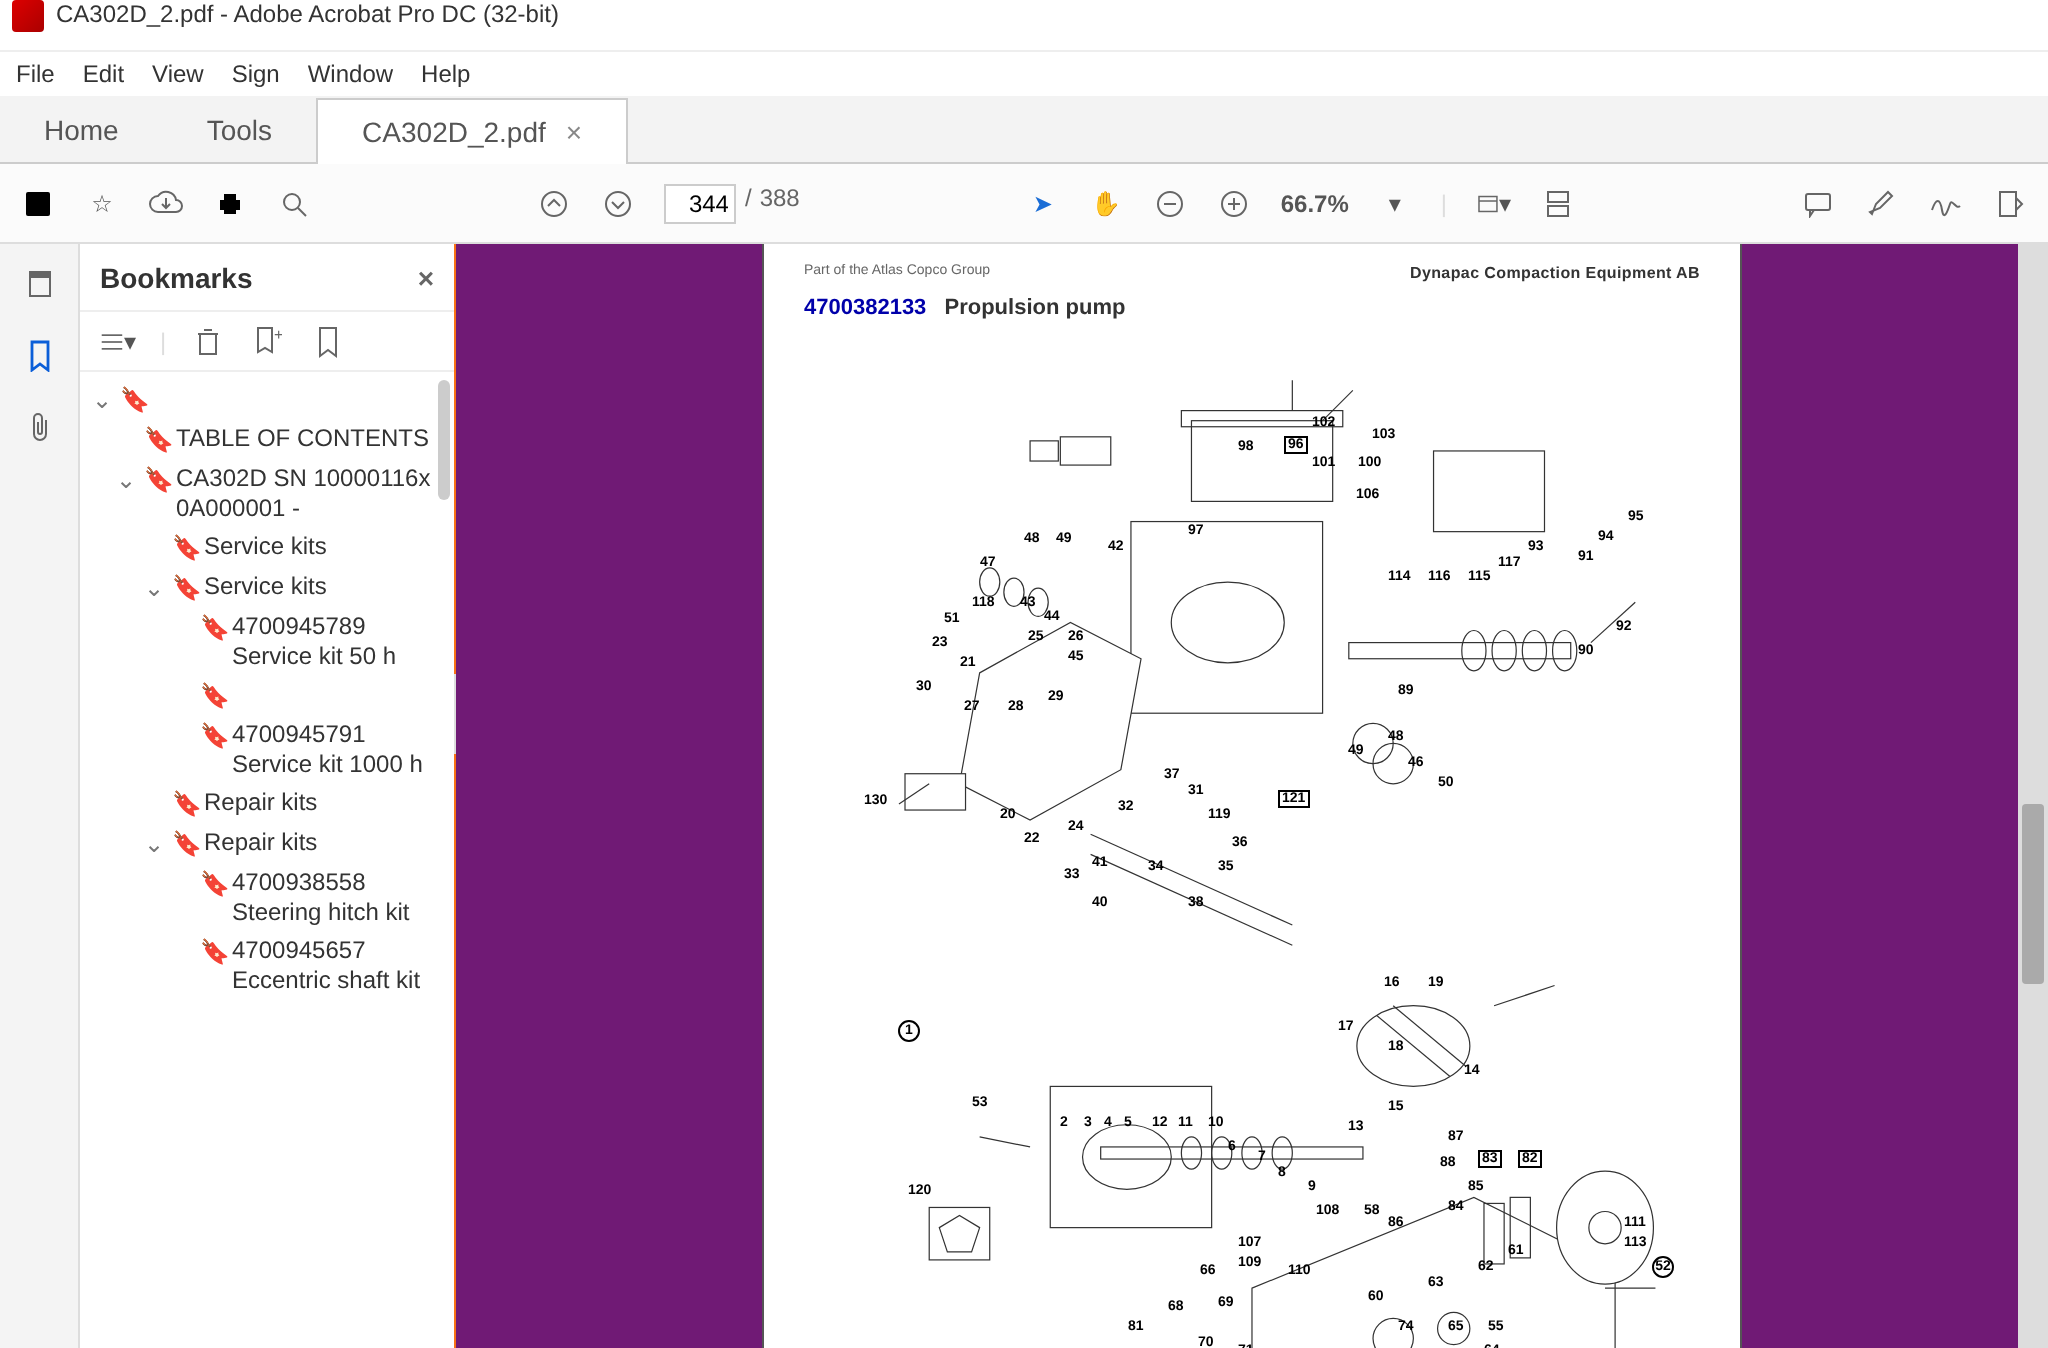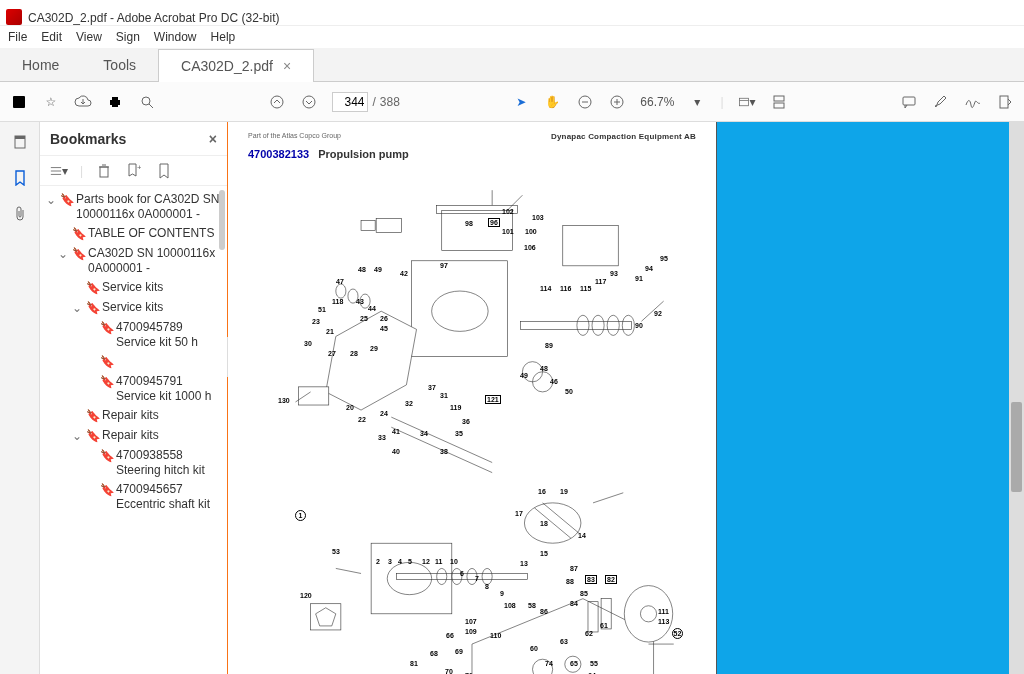--- a/index.html
+++ b/index.html
@@ -1,30 +1,30 @@
 <!DOCTYPE html>
 <html><head>
 <meta charset="utf-8">
 <style>
 * { margin:0; padding:0; box-sizing:border-box; font-family:"Segoe UI",Arial,sans-serif; }
 body { width:1024px; height:674px; overflow:hidden; background:#fff; display:flex; flex-direction:column; font-size:12px; color:#333; }
-.titlebar { height:26px; background:#fff; display:flex; align-items:flex-end; padding:0 6px; border-bottom:1px solid #eee; font-size:12px; color:#333; }
+.titlebar { height:26px; background:#fff; display:flex; align-items:flex-start; padding:0 6px; border-bottom:1px solid #eee; font-size:12px; color:#333; }
 .titlebar .acro { width:16px; height:16px; background:linear-gradient(135deg,#d00,#a00); border-radius:2px; margin-right:6px; }
 .menubar { height:22px; display:flex; align-items:center; gap:14px; padding:0 8px; font-size:12px; color:#333; background:#fff; }
 .tabrow { height:34px; display:flex; align-items:stretch; background:#f3f3f3; border-bottom:1px solid #ccc; }
 .tab { padding:0 22px; display:flex; align-items:center; font-size:14px; color:#555; cursor:pointer; }
 .tab.active { background:#fff; border-top:1px solid #ccc; border-left:1px solid #ccc; border-right:1px solid #ccc; position:relative; top:1px; }
 .tab .close { margin-left:10px; color:#888; }
 .toolbar { height:40px; background:#fbfbfb; border-bottom:1px solid #ddd; display:flex; align-items:center; padding:0 10px; gap:18px; color:#666; }
 .tb-group { display:flex; align-items:center; gap:14px; }
 .tb-spacer { flex:1; }
 .tb-ico { width:18px; height:18px; display:flex; align-items:center; justify-content:center; color:#555; cursor:pointer; }
-.pagebox { display:flex; align-items:center; gap:4px; font-size:12px; }
+.pagebox { display:flex; gap:4px; font-size:12px; }
 .pagebox input { width:36px; height:20px; text-align:right; border:1px solid #ccc; font-size:12px; padding-right:3px; }
-.zoomval { font-size:12px; color:#555; }
+.zoomval { font-size:12px; color:#555;font-weight:bold; }
 
 .main { flex:1; display:flex; overflow:hidden; }
 .rail { width:40px; background:#f4f4f4; border-right:1px solid #ddd; display:flex; flex-direction:column; align-items:center; padding-top:10px; gap:16px; }
 .rail .r-ico { width:20px; height:20px; display:flex; align-items:center; justify-content:center; color:#666; cursor:pointer; }
 .rail .r-ico.active { color:#0a5ed8; }
 
 .side { width:188px; background:#fff; border-right:1px solid #f97316; display:flex; flex-direction:column; }
 .side-head { height:34px; display:flex; align-items:center; justify-content:space-between; padding:0 10px; font-size:14px; font-weight:600; color:#333; border-bottom:1px solid #eee; }
 .side-tools { height:30px; display:flex; align-items:center; gap:12px; padding:0 10px; color:#666; border-bottom:1px solid #eee; }
 .tree { flex:1; overflow:hidden; padding:4px 2px 4px 6px; font-size:12px; line-height:1.25; position:relative; }
@@ -32,21 +32,21 @@
 .node .caret { width:10px; color:#777; flex-shrink:0; margin-top:1px; }
 .node .bm { width:12px; flex-shrink:0; color:#888; margin-top:1px; }
 .node .lbl { color:#333; word-wrap:break-word; }
 .ind1 { padding-left:12px; }
 .ind2 { padding-left:26px; }
 .ind3 { padding-left:40px; }
 .scroll-ind { position:absolute; right:2px; top:4px; bottom:4px; width:6px; }
 .scroll-ind::before { content:""; position:absolute; top:0; right:0; width:6px; height:60px; background:#ccc; border-radius:3px; }
 .collapse { position:absolute; left:227px; top:50%; width:10px; height:40px; background:#eee; border:1px solid #ddd; display:flex; align-items:center; justify-content:center; font-size:10px; color:#666; }
 
-.doc { flex:1; background:#0ea5e9; display:flex; justify-content:flex-start; padding:0; overflow:hidden; position:relative;text-decoration:underline; }
+.doc { flex:1; background:#701a75; display:flex; justify-content:center; padding:0; overflow:hidden; position:relative;text-decoration:underline; }
 .page { width:488px; height:674px; background:#fff; margin-top:0; box-shadow:0 0 0 1px #555; position:relative; overflow:hidden; }
 .docscroll { position:absolute; right:0; top:0; bottom:0; width:15px; background:#ddd; }
 .docscroll::before { content:""; position:absolute; right:2px; top:280px; width:11px; height:90px; background:#aaa; border-radius:2px; }
 .pg-head { position:absolute; top:10px; left:20px; right:20px; font-size:10px; color:#333; }
 .pg-head .sub { font-size:7px; color:#666; }
 .pg-head .corp { position:absolute; right:0; top:0; font-size:8px; font-weight:bold; color:#333; letter-spacing:.2px; }
 .pg-title { position:absolute; left:20px; top:26px; font-size:11px; font-weight:bold; }
 .pg-title .num { color:#00a; margin-right:6px;margin-top:32px; }
 .diagram { position:absolute; top:48px; left:12px; right:12px; bottom:10px; }
 .callout { position:absolute; font-size:7px; font-weight:bold; color:#000; }
@@ -243,21 +243,20 @@
       <span class="tb-ico">
           <svg width="14" height="16" viewBox="0 0 14 16">
             <path d="M3 1h8v14l-4-3-4 3z" fill="none" stroke="#666"></path>
           </svg>
         </span>
     </div>
     <div class="tree">
       <div class="node">
           <span class="caret">⌄</span>
           <span class="bm">🔖</span>
-          <span class="lbl">Parts book for CA302D SN 10000116x 0A000001 -</span>
         </div>
       <div class="node ind1">
           <span class="caret"></span>
           <span class="bm">🔖</span>
           <span class="lbl">TABLE OF CONTENTS</span>
         </div>
       <div class="node ind1">
           <span class="caret">⌄</span>
           <span class="bm">🔖</span>
           <span class="lbl">CA302D SN 10000116x 0A000001 -</span>

